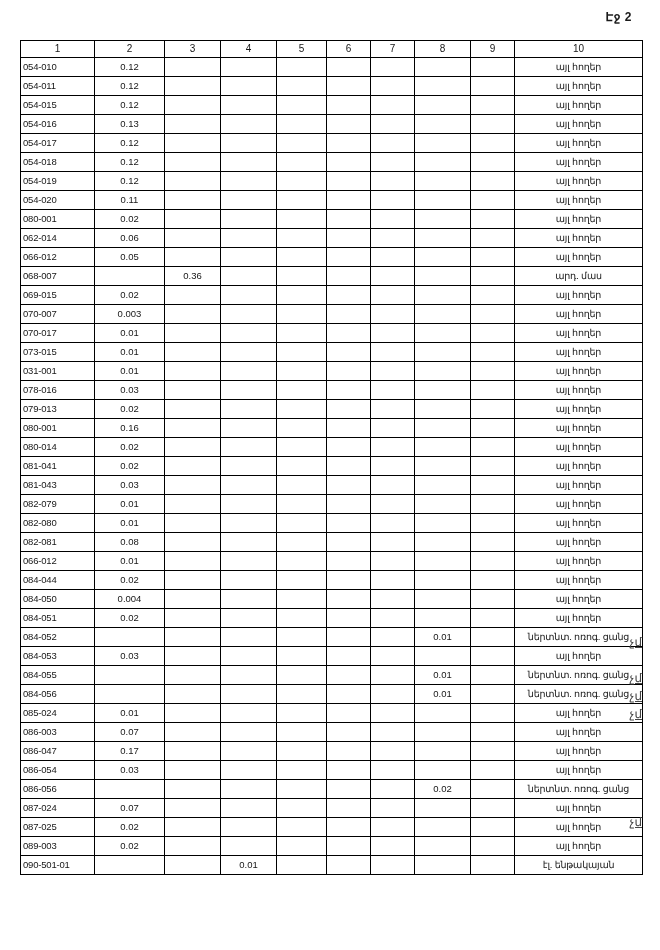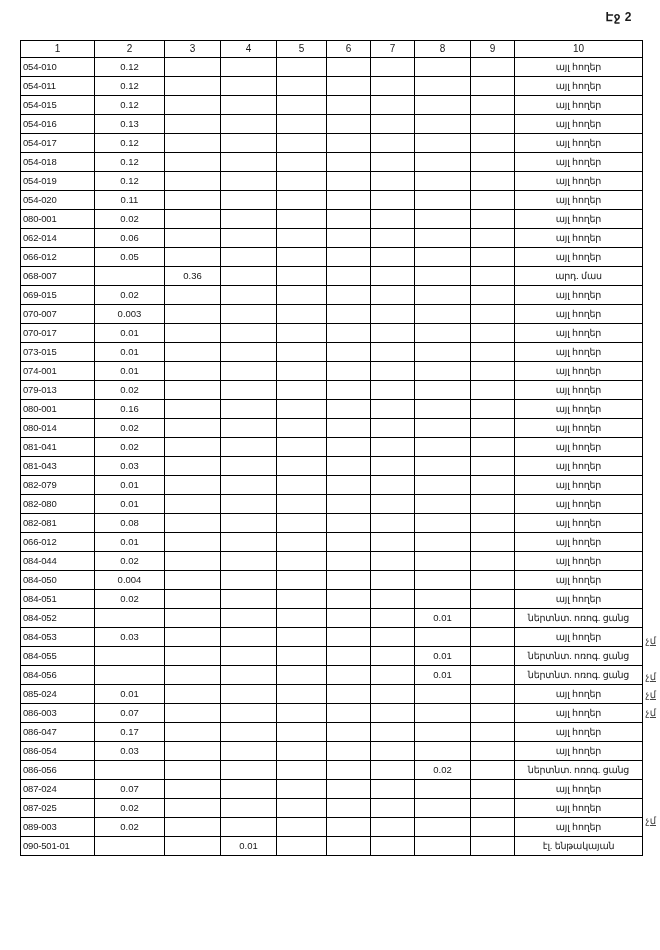--- a/index.html
+++ b/index.html
@@ -75,23 +75,23 @@
   .edge-marks {
     position: absolute;
     top: 40px;
     right: 2px;
     width: 16px;
     height: 900px;
     pointer-events: none;
   }
   .edge-marks span {
     position: absolute;
-    font-size: 10px;
+    font-size: 12px;
     color: #444;
-    right: 2px;
+    right: 16px;
     text-decoration: underline;
   }
 </style>
 </head>
 <body>
 
 <div class="page">
 
   <div class="page-header">Էջ 2</div>
 
@@ -310,22 +310,34 @@
             <td class="c3"></td>
             <td class="c4"></td>
             <td class="c5"></td>
             <td class="c6"></td>
             <td class="c7"></td>
             <td class="c8"></td>
             <td class="c9"></td>
             <td class="c10">այլ հողեր</td>
           </tr>
           <tr>
-            <td class="c1">074-001</td>
+            <td class="c1">031-001</td>
             <td class="c2">0.01</td>
+            <td class="c3"></td>
+            <td class="c4"></td>
+            <td class="c5"></td>
+            <td class="c6"></td>
+            <td class="c7"></td>
+            <td class="c8"></td>
+            <td class="c9"></td>
+            <td class="c10">այլ հողեր</td>
+          </tr>
+          <tr>
+            <td class="c1">078-016</td>
+            <td class="c2">0.03</td>
             <td class="c3"></td>
             <td class="c4"></td>
             <td class="c5"></td>
             <td class="c6"></td>
             <td class="c7"></td>
             <td class="c8"></td>
             <td class="c9"></td>
             <td class="c10">այլ հողեր</td>
           </tr>
           <tr>

